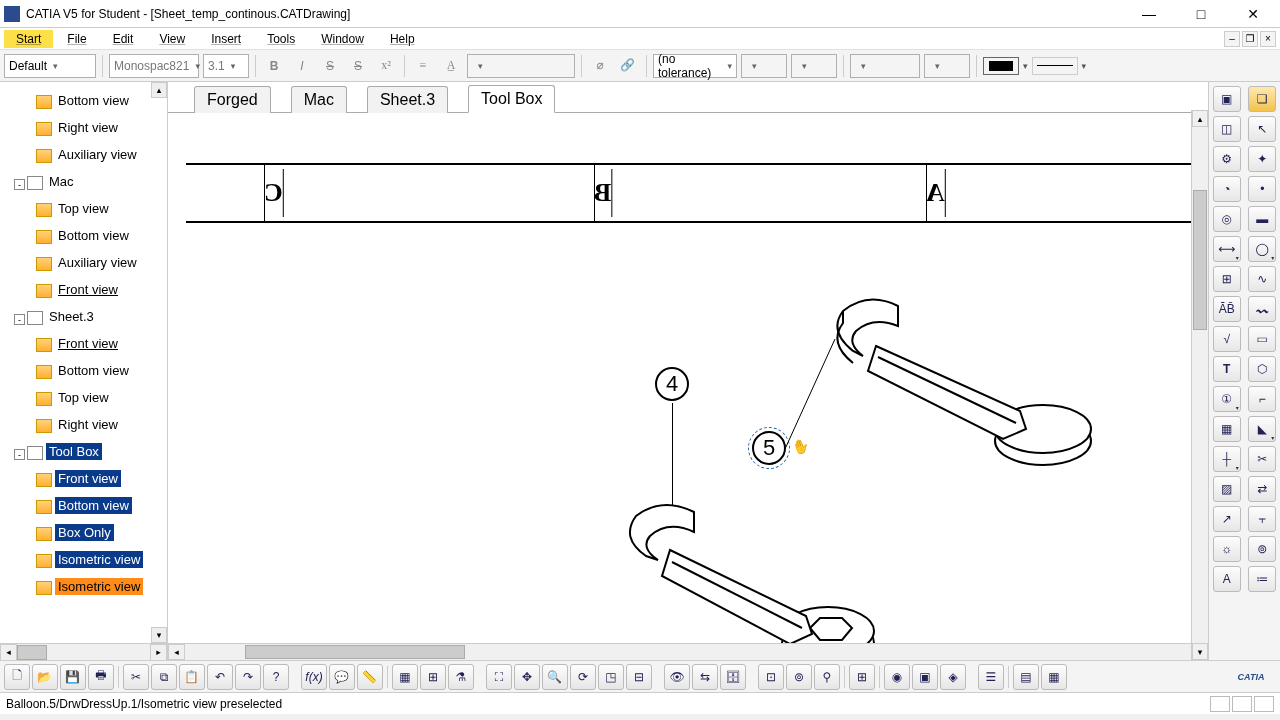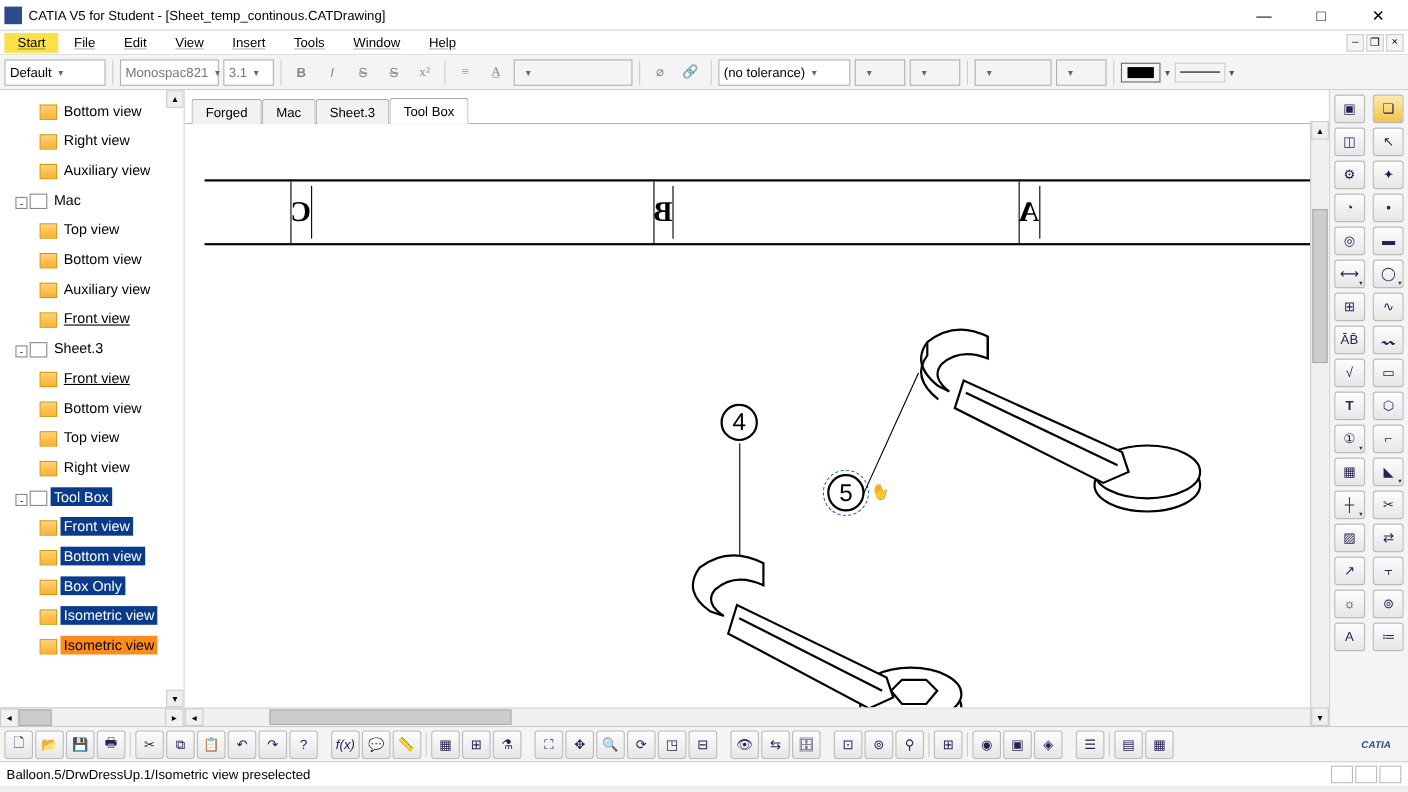--- a/index.html
+++ b/index.html
@@ -47,21 +47,21 @@
 .node .label.link { text-decoration: underline; }
 .node .label.sel { background: #0a3a8a; color: #fff; }
 .node .label.sel-orange { background: #ff8c1a; color: #000; }
 .tree-hscroll { height:17px; border-top:1px solid #ccc; background:#f0f0f0; display:flex; align-items:center;}
 .tree-hscroll .ar{ width:17px; height:17px; border:1px solid #ccc; display:flex; align-items:center; justify-content:center; font-size:9px;}
 .tree-hscroll .thumb{ width:30px; height:15px; background:#ccc; border:1px solid #aaa;}
 
 
 .canvas-area { flex: 1; display: flex; flex-direction: column; background: #fff; position:relative;}
 .tabs { height: 28px; display: flex; align-items: flex-end; padding: 0 6px; gap: 0; border-bottom: 1px solid #aaa; margin-top:3px;}
-.tab { padding: 4px 12px; border: 1px solid #aaa; border-bottom: none; background: #f2f2f2; font-size: 12px; margin-right: 0; border-radius: 3px 3px 0 0; position:relative; bottom:-1px;}
+.tab { padding: 4px 12px; border: 1px solid #aaa; border-bottom: none; background: #f2f2f2; font-size: 16px; margin-right: 0; border-radius: 3px 3px 0 0; position:relative; bottom:-1px;margin-left:20px;}
 .tab.active { background: #fff; border-bottom:1px solid #fff;}
 .viewport { flex: 1; position: relative; overflow: hidden; background:#fff; }
 .viewport .gridzone { position:absolute; left:18px; right:6px; top:50px; height:60px; border-top:2px solid #000; border-bottom:2px solid #000;}
 .viewport .gridzone .cell{ position:absolute; top:4px; bottom:4px; border-left:1px solid #000; display:flex; align-items:center; justify-content:center; font:700 26px serif; transform:scaleY(-1) rotate(180deg);}
 .balloon { position:absolute; width:34px; height:34px; border:2px solid #000; border-radius:50%; background:#fff; display:flex; align-items:center; justify-content:center; font:400 22px sans-serif;}
 .balloon.sel { outline:1px dashed #1a5fb4; outline-offset:3px; }
 .leader { position:absolute; width:1px; background:#000;}
 .viewport svg { position:absolute; }
 .vscroll { position:absolute; right:0; top:28px; bottom:0; width:17px; background:#f0f0f0; border-left:1px solid #ccc;}
 .vscroll .ar{height:17px;border:1px solid #ccc;display:flex;align-items:center;justify-content:center;font-size:9px;}
@@ -140,21 +140,21 @@
     </div>
   <div class="fmt-btn">x²</div>
   <div class="sep"></div>
   <div class="fmt-btn">≡</div>
   <div class="fmt-btn">A̲</div>
   <div class="combo" style="width:108px;background:#f4f4f4"></div>
   <div class="sep"></div>
   <div class="fmt-btn">⌀</div>
   <div class="fmt-btn">🔗</div>
   <div class="sep"></div>
-  <div class="combo" style="width:120px">(no tolerance)</div>
+  <div class="combo" style="width:84px">(no tolerance)</div>
   <div class="combo" style="width:46px;background:#f4f4f4"></div>
   <div class="combo" style="width:46px;background:#f4f4f4"></div>
   <div class="sep"></div>
   <div class="combo" style="width:70px;background:#f4f4f4"></div>
   <div class="combo" style="width:46px;background:#f4f4f4"></div>
   <div class="sep"></div>
   <div class="lineweight">
       <div class="sw"></div>
     </div>
   <span style="font-size:9px;color:#555">▾</span>

